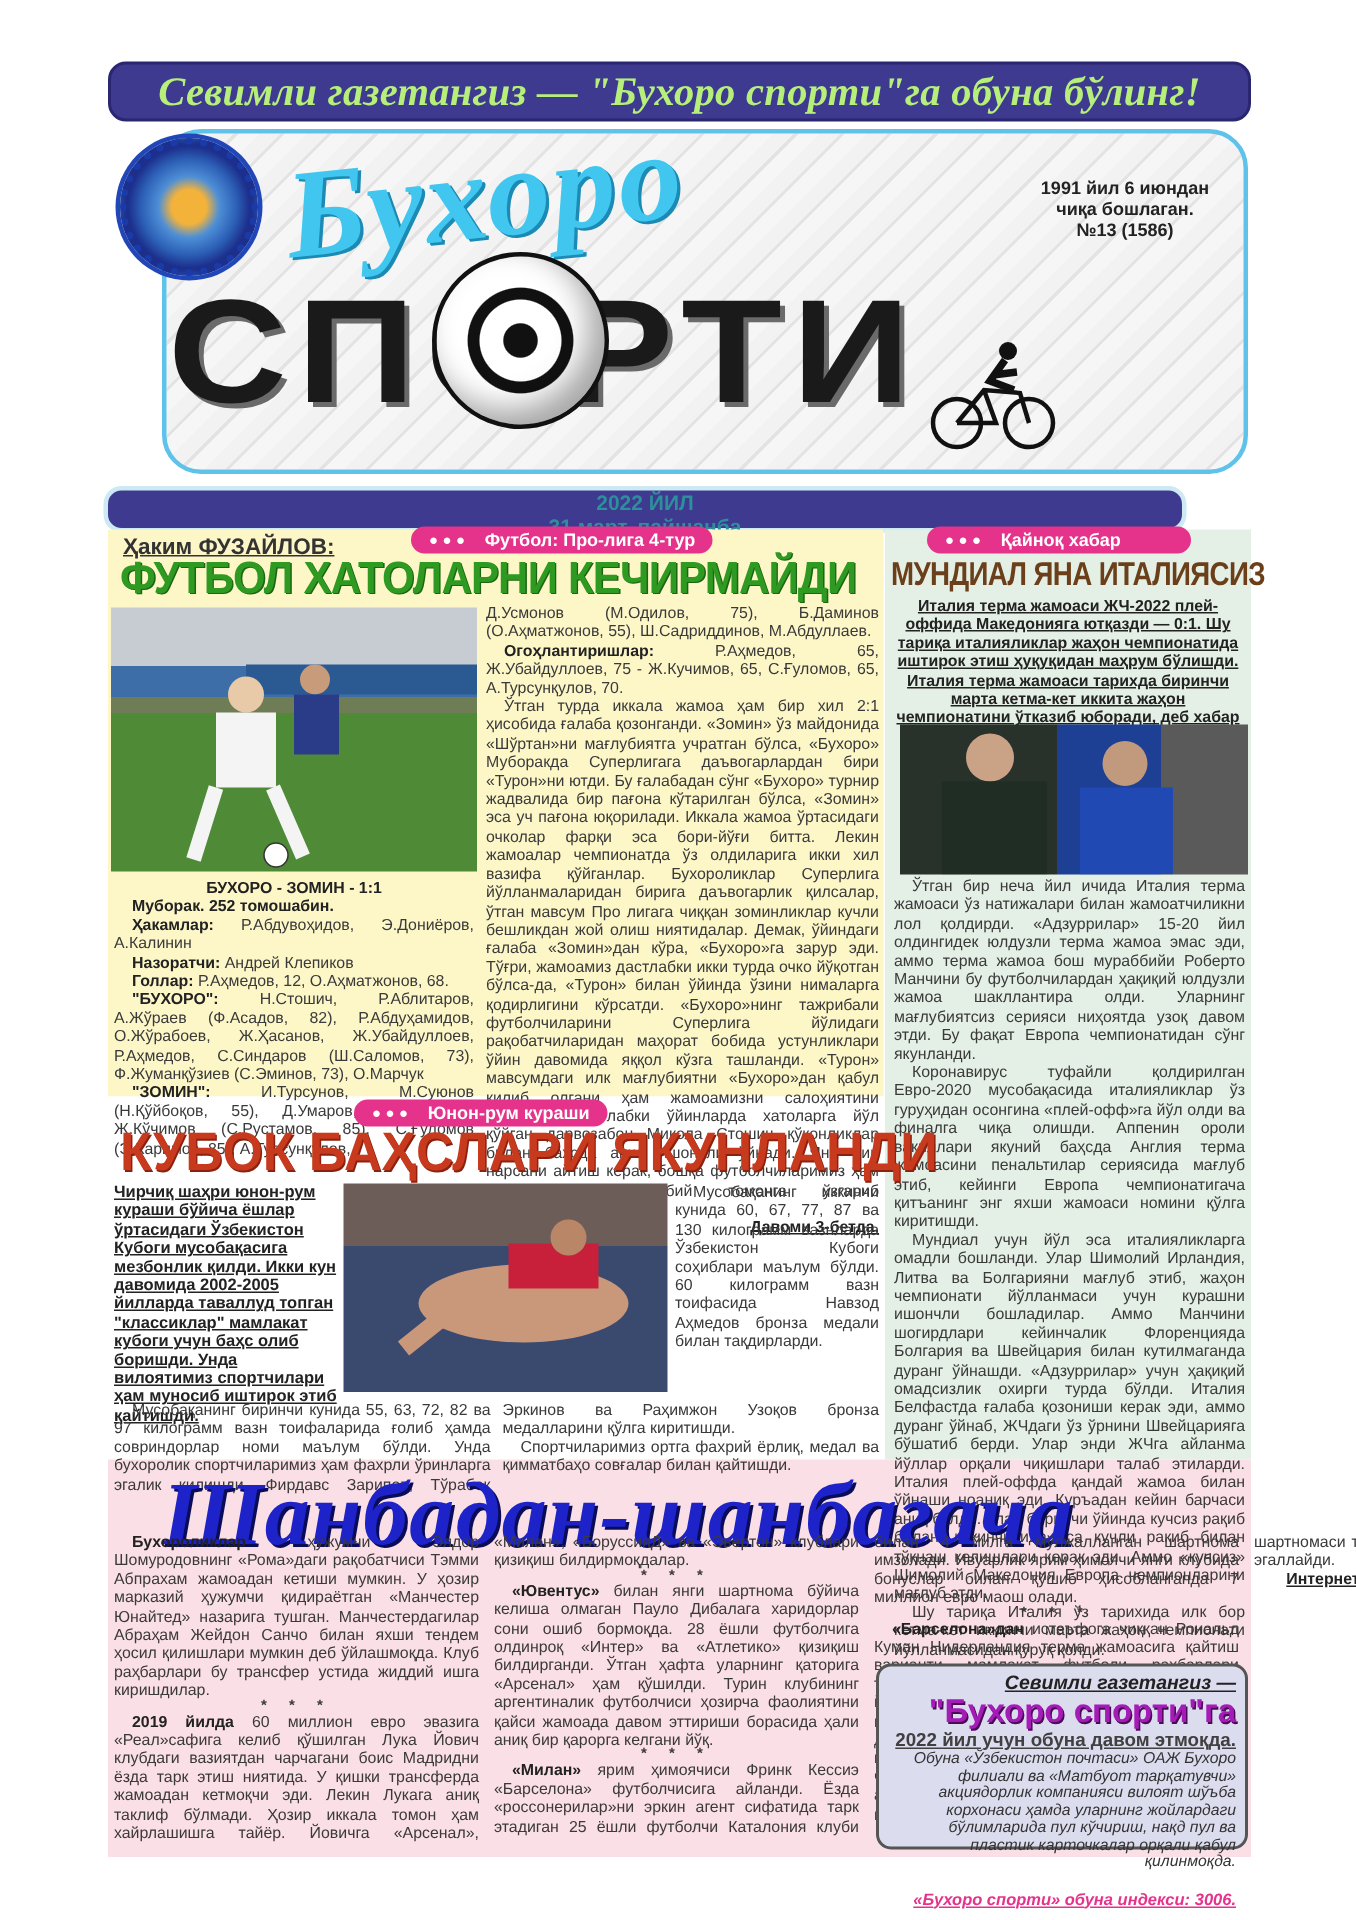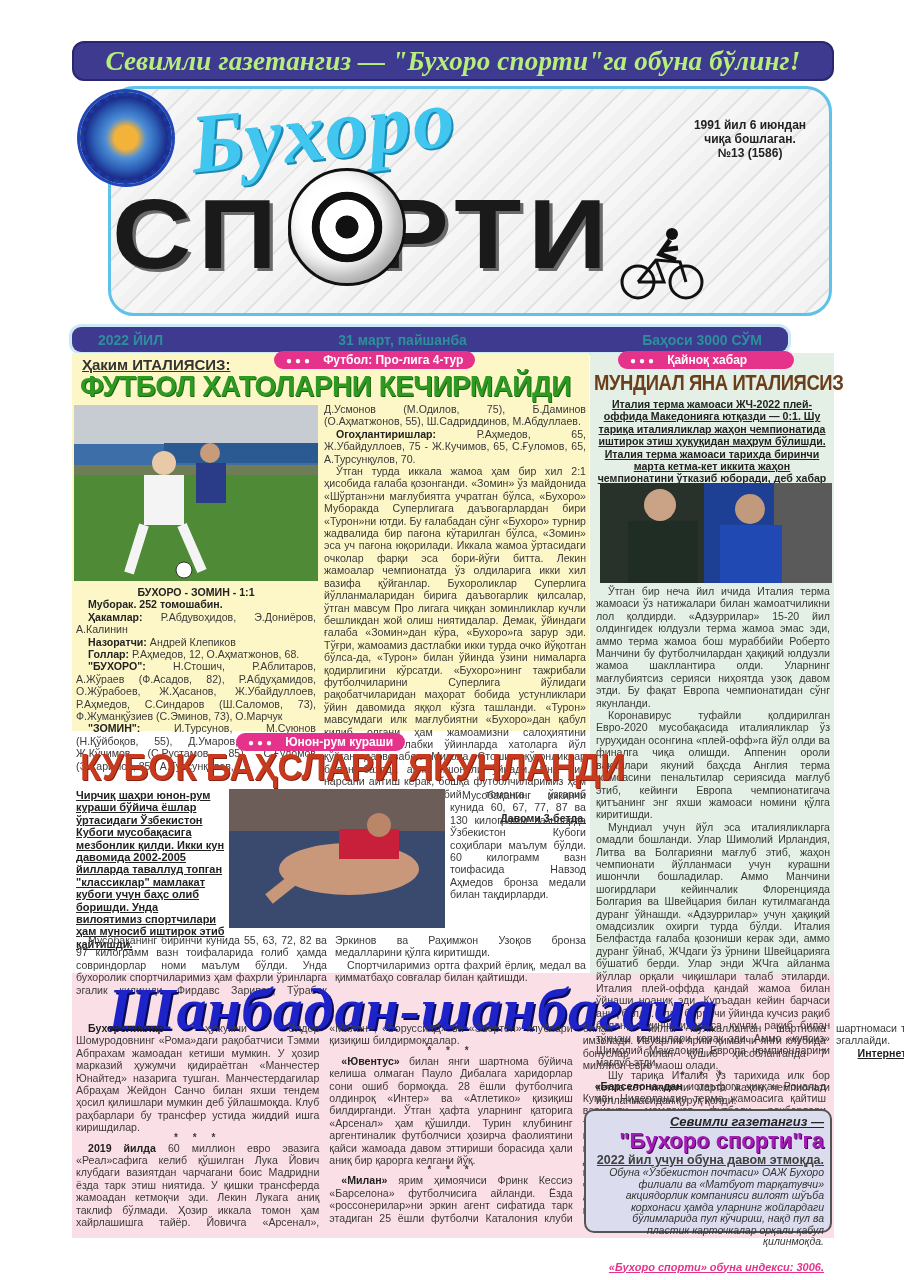--- a/index.html
+++ b/index.html
@@ -7,21 +7,21 @@
   .abs { position: absolute; }
   .banner { left: 72px; top: 41px; width: 762px; height: 40px; background: #3e3a8f; border-radius: 12px; border: 2px solid #2a2670; display: flex; align-items: center; justify-content: center; }
   .banner span { font-family: "Liberation Serif", serif; font-style: italic; font-weight: bold; font-size: 27px; color: #b6f07a; letter-spacing: 0.2px; }
   .masthead { left: 108px; top: 86px; width: 724px; height: 230px; border: 3px solid #5ec2ea; border-radius: 26px; background: repeating-linear-gradient(135deg, #f2f2f2 0 10px, #e3e3e3 10px 12px, #f6f6f6 12px 22px); overflow: hidden; }
   .logo-emblem { left: 80px; top: 92px; width: 92px; height: 92px; border-radius: 50%; background: radial-gradient(circle, #f3b23a 0 20%, #4e8fd6 35%, #2c5fb6 55%, #1c2f8c 70%); border: 5px dotted #1a3aa8; box-shadow: 0 0 0 3px #2046b8; }
   .title-buhoro { left: 190px; top: 82px; font-family: "Liberation Serif", serif; font-style: italic; font-weight: bold; font-size: 84px; color: #41c7ef; text-shadow: 2px 2px 0 #1b8ab4; transform: rotate(-6deg); letter-spacing: 2px; }
   .title-sport { left: 112px; top: 178px; font-family: "Liberation Sans", sans-serif; font-weight: bold; font-size: 98px; color: #1a1a1a; letter-spacing: 6px; transform: scaleX(1.12); transform-origin: left; text-shadow: 3px 3px 0 #6a6a6a; }
   .ball { left: 288px; top: 168px; width: 118px; height: 118px; border-radius: 50%; background: radial-gradient(circle at 50% 50%, #111 0 14%, #fff 15% 34%, #111 35% 44%, #fff 45% 100%); border: 3px solid #111; box-shadow: inset -10px -10px 20px rgba(0,0,0,0.35); }
   .cyclist { left: 620px; top: 220px; width: 84px; height: 84px; }
   .issue-info { left: 670px; top: 118px; width: 160px; text-align: center; font-size: 12px; font-weight: bold; color: #222; line-height: 14px; }
-  .datebar { left: 72px; top: 327px; width: 716px; height: 25px; background: #3e3a8f; border-radius: 9px; box-shadow: 0 0 0 3px #cde9f3; display: flex; justify-content: space-between; align-items: center; padding: 0 26px; }
+  .datebar { left: 72px; top: 327px; width: 716px; height: 25px; background: #3e3a8f; border-radius: 9px; box-shadow: 0 0 0 3px #cde9f3; display: flex; justify-content: space-between; align-items: center; padding: 0 26px; flex-direction: column; }
   .datebar span { font-weight: bold; font-size: 14px; color: #2c8f9b; }
   .football-bg { left: 72px; top: 353px; width: 517px; height: 378px; background: #fdf7c8; }
   .italy-bg { left: 590px; top: 353px; width: 244px; height: 620px; background: #e4efe5; }
   .wrestle-bg { left: 72px; top: 731px; width: 517px; height: 242px; background: #ffffff; }
   .bottom-bg { left: 72px; top: 973px; width: 762px; height: 265px; background: #fbdfe7; }
   .rubric { height: 18px; border-radius: 10px; background: #e5338b; color: #fff; font-weight: bold; font-size: 12px; display: flex; align-items: center; padding: 0 12px; gap: 10px; }
   .rubric .dots { letter-spacing: 3px; font-size: 10px; }
   .author { left: 82px; top: 356px; font-weight: bold; font-size: 15px; color: #333; text-decoration: underline; }
   .head-green { left: 80px; top: 369px; font-weight: bold; font-size: 30px; color: #2f9a21; letter-spacing: -0.5px; transform: scaleX(0.93); transform-origin: left; text-shadow: 1px 1px 0 #1d6414; }
   .head-brown { left: 594px; top: 370px; font-weight: bold; font-size: 22px; color: #6a3f1a; transform: scaleX(0.84); transform-origin: left; letter-spacing: -0.5px; }
@@ -76,21 +76,21 @@
 
 <div class="abs football-bg"></div>
 <div class="abs italy-bg"></div>
 <div class="abs wrestle-bg"></div>
 <div class="abs bottom-bg"></div>
 
 <div class="abs rubric" style="left:274px; top:351px;">
   <span class="dots">●●●</span>
   <span>Футбол: Про-лига 4-тур</span>
 </div>
-<div class="abs author">Ҳаким ИТАЛИЯСИЗ:</div>
+<div class="abs author">Ҳаким ФУЗАЙЛОВ:</div>
 <div class="abs head-green">ФУТБОЛ ХАТОЛАРНИ КЕЧИРМАЙДИ</div>
 <div class="abs photo-football">
   <svg width="244" height="176" viewBox="0 0 244 176">
     <rect x="90" y="38" width="154" height="20" fill="#2b5a92"></rect>
     <circle cx="90" cy="58" r="12" fill="#e8c9a8"></circle>
     <rect x="70" y="70" width="40" height="50" fill="#f4f4f4"></rect>
     <path d="M70 120 L55 168 M108 120 L128 166" stroke="#f4f4f4" stroke-width="10"></path>
     <circle cx="136" cy="48" r="10" fill="#c89b7a"></circle>
     <rect x="122" y="58" width="30" height="40" fill="#2a3c88"></rect>
     <circle cx="110" cy="165" r="8" fill="#fff" stroke="#333"></circle>

